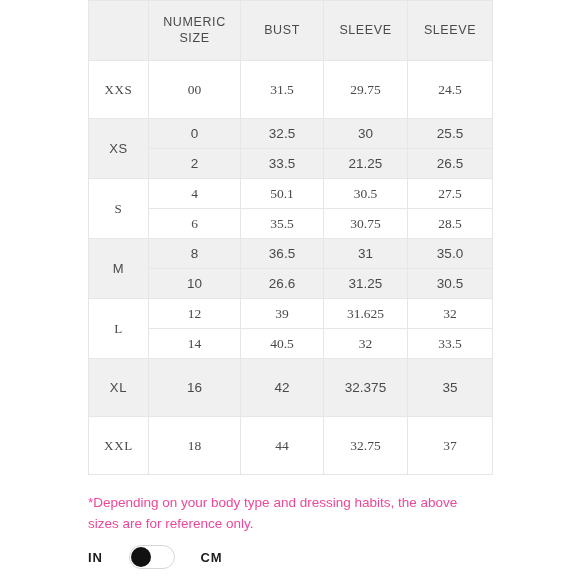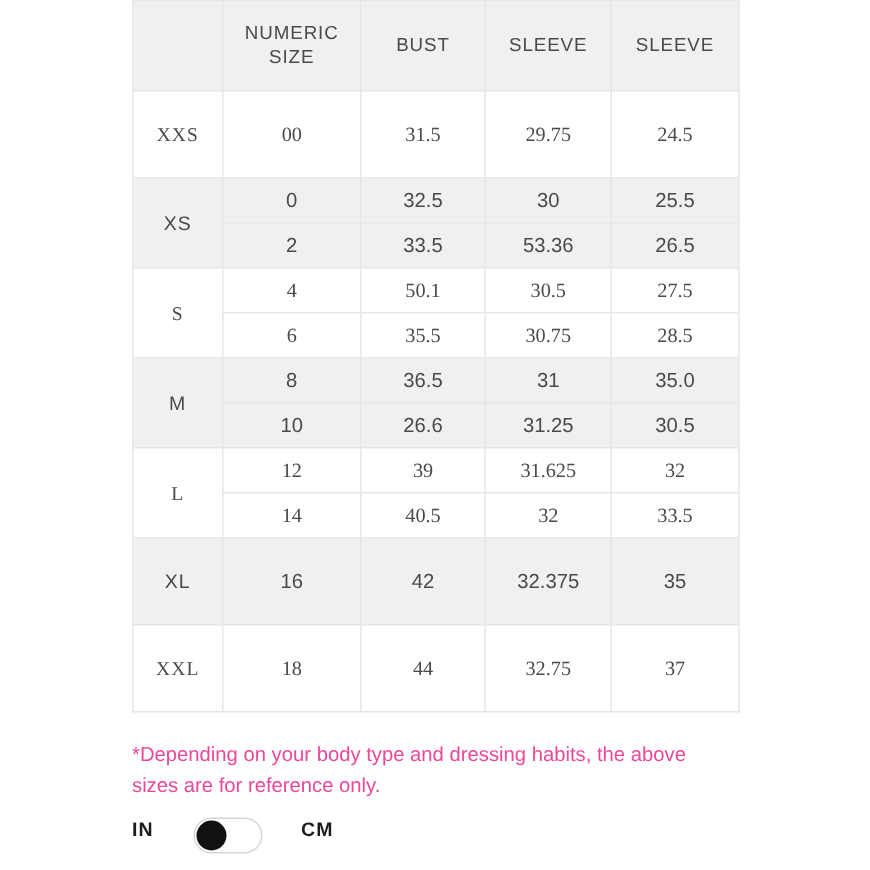--- a/index.html
+++ b/index.html
@@ -95,20 +95,21 @@
     line-height: 1.55;
     color: #ec4899;
   }
 
   
   .unit-row {
     position: absolute;
     left: 88px;
     top: 545px;
     display: flex;
+    align-items: center;
     gap: 26px;
   }
 
   .unit-label {
     font-size: 13px;
     font-weight: bold;
     letter-spacing: 0.8px;
     color: #1c1c1c;
   }
 
@@ -170,21 +171,21 @@
           <tr class="band-gray">
             <td class="letter-cell band-gray" rowspan="2">XS</td>
             <td class="band-gray">0</td>
             <td class="band-gray">32.5</td>
             <td class="band-gray">30</td>
             <td class="band-gray">25.5</td>
           </tr>
           <tr class="band-gray">
             <td class="band-gray">2</td>
             <td class="band-gray">33.5</td>
-            <td class="band-gray">53.36</td>
+            <td class="band-gray">21.25</td>
             <td class="band-gray">26.5</td>
           </tr>
           <tr class="band-light">
             <td class="letter-cell band-light" rowspan="2">S</td>
             <td class="band-light">4</td>
             <td class="band-light">50.1</td>
             <td class="band-light">30.5</td>
             <td class="band-light">27.5</td>
           </tr>
           <tr class="band-light">

